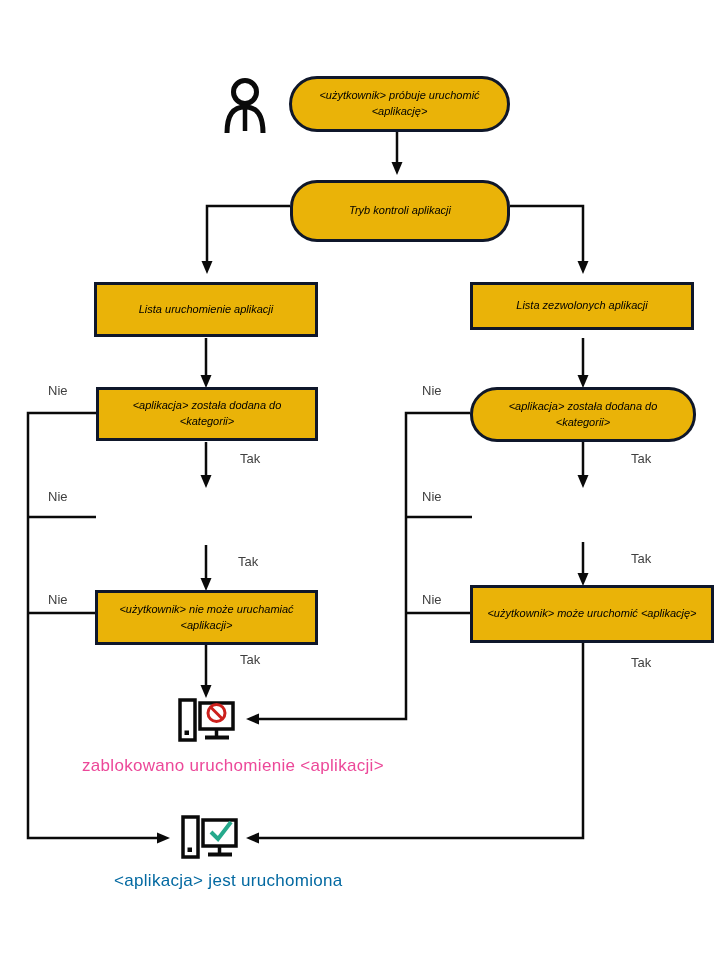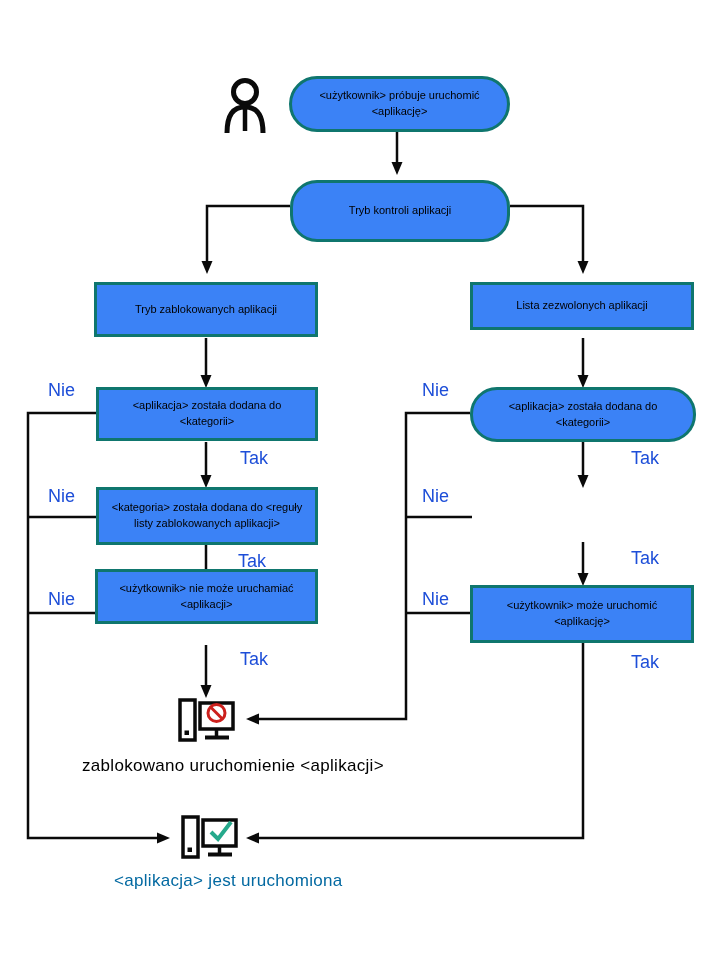--- a/index.html
+++ b/index.html
@@ -2,32 +2,32 @@
 <html><head>
 <meta charset="utf-8">
 <style>
   html,body{margin:0;padding:0;background:#ffffff;}
   .canvas{
     position:relative;width:720px;height:960px;background:#ffffff;overflow:hidden;
     font-family:"Liberation Sans", sans-serif;color:#000;
   }
   .connectors{position:absolute;left:0;top:0;width:720px;height:960px;}
   .node{
-    position:absolute;box-sizing:border-box;border:3px solid #0f766e;background:#3b82f6;
+    position:absolute;box-sizing:border-box;border:3px solid #0f172a;background:#eab308;
     display:flex;align-items:center;justify-content:center;text-align:center;
-    font-size:11px;line-height:1.45;padding:3px 10px;
+    font-size:11px;line-height:1.45;padding:3px 10px;font-style:italic;
   }
   .stadium{border-radius:28px;}
   .branch-label{
-    position:absolute;font-size:18px;line-height:19px;color:#1d4ed8;white-space:nowrap;
+    position:absolute;font-size:13px;line-height:19px;color:#404040;white-space:nowrap;
   }
   .outcome{
     position:absolute;font-size:17px;line-height:20px;white-space:nowrap;letter-spacing:.3px;
   }
-  .outcome.blocked{color:#000000;}
+  .outcome.blocked{color:#ec4899;}
   .outcome.running{color:#0369a1;}
 </style>
 </head>
 <body>
 
 <div class="canvas">
 
   <svg class="connectors" viewBox="0 0 720 960" xmlns="http://www.w3.org/2000/svg">
 
     <g stroke="#0a0a0a" stroke-width="2.5" fill="none">
@@ -94,45 +94,42 @@
 
   <div class="node stadium" style="left:289px;top:76px;width:221px;height:56px;">
     <span>&lt;użytkownik&gt; próbuje uruchomić &lt;aplikację&gt;</span>
   </div>
 
   <div class="node stadium" style="left:290px;top:180px;width:220px;height:62px;border-radius:27px;">
     <span>Tryb kontroli aplikacji</span>
   </div>
 
   <div class="node" style="left:94px;top:282px;width:224px;height:55px;">
-    <span>Tryb zablokowanych aplikacji</span>
+    <span>Lista uruchomienie aplikacji</span>
   </div>
 
   <div class="node" style="left:470px;top:282px;width:224px;height:48px;">
     <span>Lista zezwolonych aplikacji</span>
   </div>
 
   <div class="node" style="left:96px;top:387px;width:222px;height:54px;">
     <span>&lt;aplikacja&gt; została dodana do &lt;kategorii&gt;</span>
   </div>
 
   <div class="node stadium" style="left:470px;top:387px;width:226px;height:55px;border-radius:27px;">
     <span>&lt;aplikacja&gt; została dodana do &lt;kategorii&gt;</span>
   </div>
 
-  <div class="node" style="left:96px;top:487px;width:222px;height:58px;">
-    <span>&lt;kategoria&gt; została dodana do &lt;reguły listy zablokowanych aplikacji&gt;</span>
-  </div>
 
 
-  <div class="node" style="left:95px;top:569px;width:223px;height:55px;">
+  <div class="node" style="left:95px;top:590px;width:223px;height:55px;">
     <span>&lt;użytkownik&gt; nie może uruchamiać &lt;aplikacji&gt;</span>
   </div>
 
-  <div class="node" style="left:470px;top:585px;width:224px;height:58px;">
+  <div class="node" style="left:470px;top:585px;width:244px;height:58px;">
     <span>&lt;użytkownik&gt; może uruchomić &lt;aplikację&gt;</span>
   </div>
 
   <span class="branch-label" style="left:48px;top:381px;">Nie</span>
   <span class="branch-label" style="left:48px;top:487px;">Nie</span>
   <span class="branch-label" style="left:48px;top:590px;">Nie</span>
   <span class="branch-label" style="left:422px;top:381px;">Nie</span>
   <span class="branch-label" style="left:422px;top:487px;">Nie</span>
   <span class="branch-label" style="left:422px;top:590px;">Nie</span>
 

